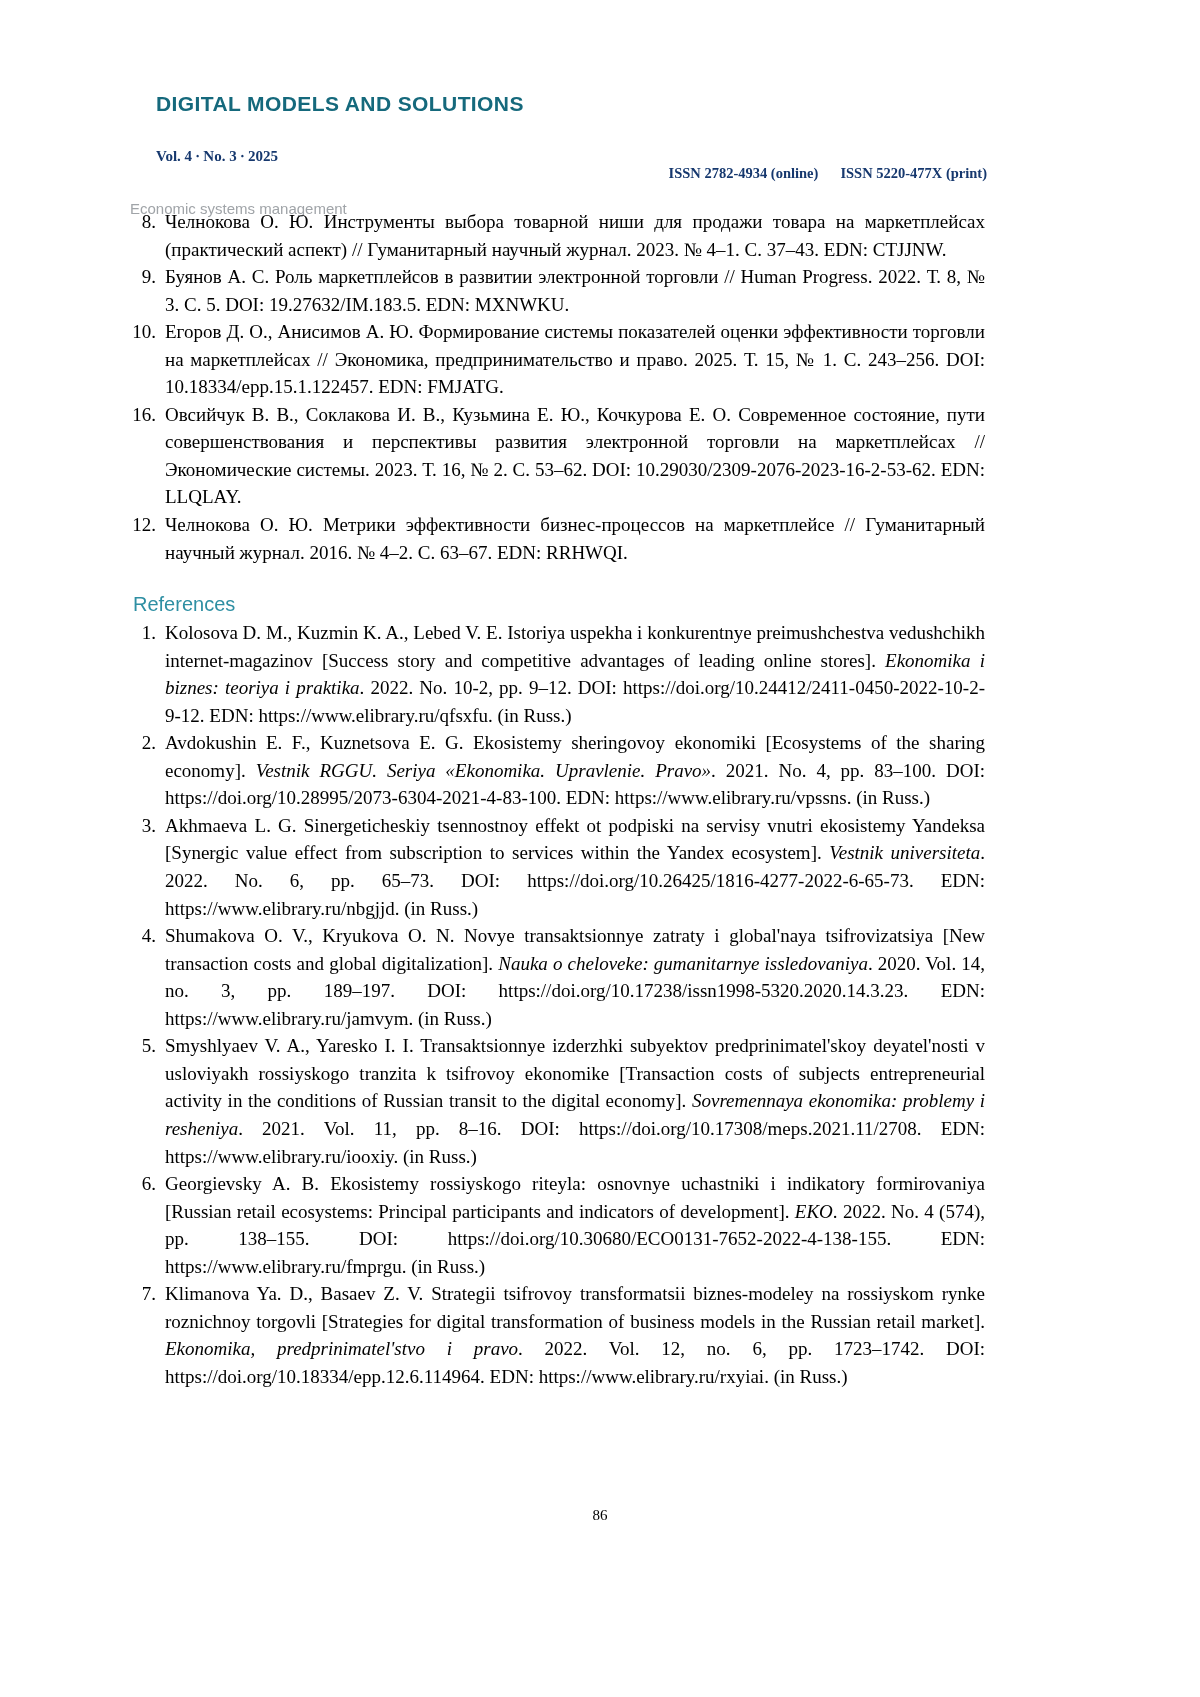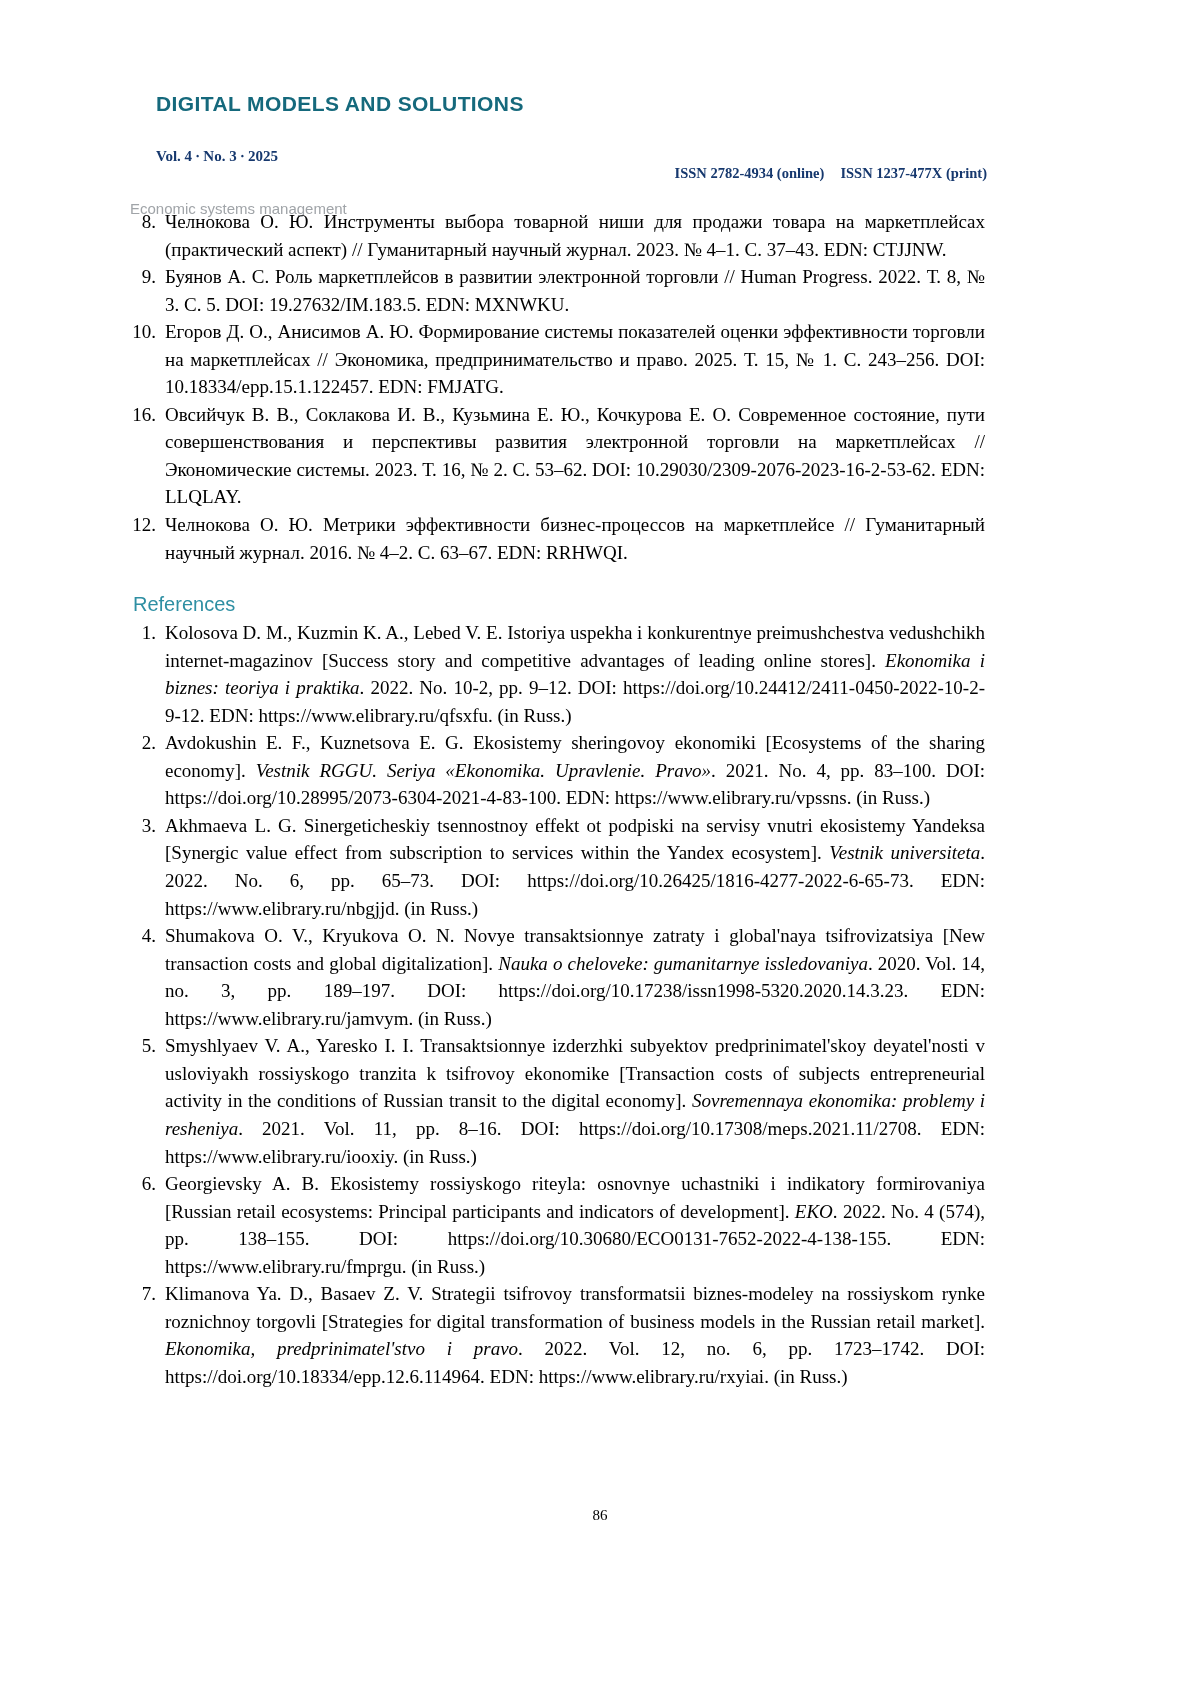--- a/index.html
+++ b/index.html
@@ -46,21 +46,21 @@
     font-family: "Liberation Serif", serif;
     font-weight: bold;
     font-size: 15px;
     color: var(--navy);
     white-space: nowrap;
     margin-top: 32px;
   }
   .issn-block {
     margin-left: auto;
     display: flex;
-    gap: 16px;
+    gap: 22px;
     font-family: "Liberation Serif", serif;
     font-weight: bold;
     font-size: 14.5px;
     color: var(--navy);
     white-space: nowrap;
   }
   .journal-subtitle {
     font-family: "Liberation Sans", sans-serif;
     font-size: 15px;
     color: var(--subtitle-gray);
@@ -112,21 +112,21 @@
 <body>
 
 <div class="page">
 
   <header class="page-header">
     <div class="header-top">
       <h1 class="journal-title">DIGITAL MODELS AND SOLUTIONS</h1>
       <div class="volume-info">Vol. 4 ∙ No. 3 ∙ 2025</div>
       <div class="issn-block">
         <span>ISSN 2782-4934 (online)</span>
-        <span>ISSN 1237-477X (print)</span>
+        <span>ISSN 5220-477X (print)</span>
       </div>
     </div>
     <div class="journal-subtitle">Economic systems management</div>
   </header>
 
   <main class="content">
     <div class="ref-list">
         <div class="ref-item"><span class="ref-num">8.</span><span class="ref-text"><span>Челнокова О. Ю. Инструменты выбора товарной ниши для продажи товара на маркетплейсах (практический аспект) // Гуманитарный научный журнал. 2023. № 4–1. С. 37–43. EDN: CTJJNW.</span></span></div>
         <div class="ref-item"><span class="ref-num">9.</span><span class="ref-text"><span>Буянов А. С. Роль маркетплейсов в развитии электронной торговли // Human Progress. 2022. Т. 8, № 3. С. 5. DOI: 19.27632/IM.183.5. EDN: MXNWKU.</span></span></div>
         <div class="ref-item"><span class="ref-num">10.</span><span class="ref-text"><span>Егоров Д. О., Анисимов А. Ю. Формирование системы показателей оценки эффективности торговли на маркетплейсах // Экономика, предпринимательство и право. 2025. Т. 15, № 1. С. 243–256. DOI: 10.18334/epp.15.1.122457. EDN: FMJATG.</span></span></div>

